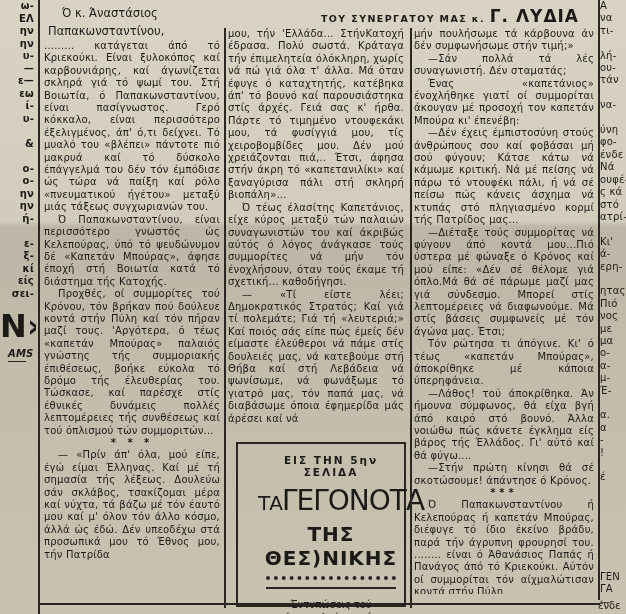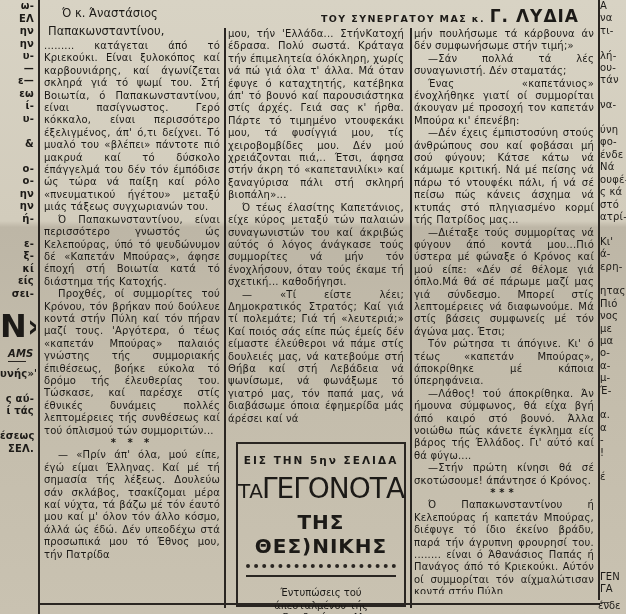--- a/index.html
+++ b/index.html
@@ -22,21 +22,21 @@
     .vrule { position:absolute; width:1.5px; background:#2a2622; }
     .hrule { position:absolute; height:2px; background:#2a2622; }
     .left-strip { left:0; top:0; width:36px; height:614px; font-weight:bold; font-size:10px; line-height:12.5px; text-align:right; padding-right:2px; box-sizing:border-box; }
     .left-strip .big { font-size:32px; line-height:36px; font-weight:bold; margin-top:8px; }
     .right-strip { left:600px; top:0; width:26px; height:614px; font-size:10px; line-height:12.4px; }
     .byline { position:absolute; left:300px; top:6px; width:300px; text-align:center; font-size:9.5px; letter-spacing:1.4px; font-weight:bold; }
     .byline .author { font-size:17px; letter-spacing:1px; }
     .headline-lead { position:absolute; left:48px; top:4px; width:175px; font-size:11.5px; line-height:18px; text-indent:14px; }
     .box {
       position:absolute; left:236px; top:442px; width:170px; height:165px;
-      border:2px solid #2a2622; box-sizing:border-box; text-align:center;
+      border:2px solid #2a2622; box-sizing:border-box; text-align:center;padding-left:20px;
     }
     .box .top { font-size:10.5px; letter-spacing:2px; margin-top:10px; font-weight:bold; }
     .box .title1 { font-size:28px; font-weight:normal; letter-spacing:-1px; margin-top:8px; line-height:30px;text-align:center; }
     .box .title1 .small { font-size:20px; }
     .box .title2 { font-size:20px; font-weight:bold; letter-spacing:1px; line-height:24px; margin-top:4px; }
     .box .dots { margin:6px 8px 0; height:5px; border-top:4px dotted #2a2622; }
     .box .line { margin:2px 8px 0; height:2px; background:#2a2622; }
     .box .desc { font-size:10px; line-height:12.5px; margin:10px 10px 0; }
     .asterisks { text-align:center; letter-spacing:4px; font-weight:bold; }
     .footer-word { position:absolute; left:598px; top:600px; font-size:10px; }
@@ -68,29 +68,20 @@
         <div>ή-</div>
         <div>&nbsp;</div>
         <div>ε-</div>
         <div>ξ-</div>
         <div>κί</div>
         <div>είς</div>
         <div>σει-</div>
       </div>
     <div class="big">Ν»</div>
     <div style="font-style:italic;border-bottom:1.5px solid #2a2622;margin:4px 8px 6px;">AMS</div>
-    <div id="leftBottom">
-        <div>υνής»'</div>
-        <div>&nbsp;</div>
-        <div>ς αύ-</div>
-        <div>ί τάς</div>
-        <div>&nbsp;</div>
-        <div>έσεως</div>
-        <div>ΣΕΛ.</div>
-      </div>
   </div>
 
   <div class="vrule" style="left:38px;top:0;height:614px;"></div>
 
   <div class="byline">
     <span>ΤΟΥ ΣΥΝΕΡΓΑΤΟΥ ΜΑΣ κ.</span>
     <span class="author">Γ. ΛΥΔΙΑ</span>
   </div>
 
   <div class="headline-lead">Ό κ. Άναστάσιος Παπακωνσταντίνου,</div>

